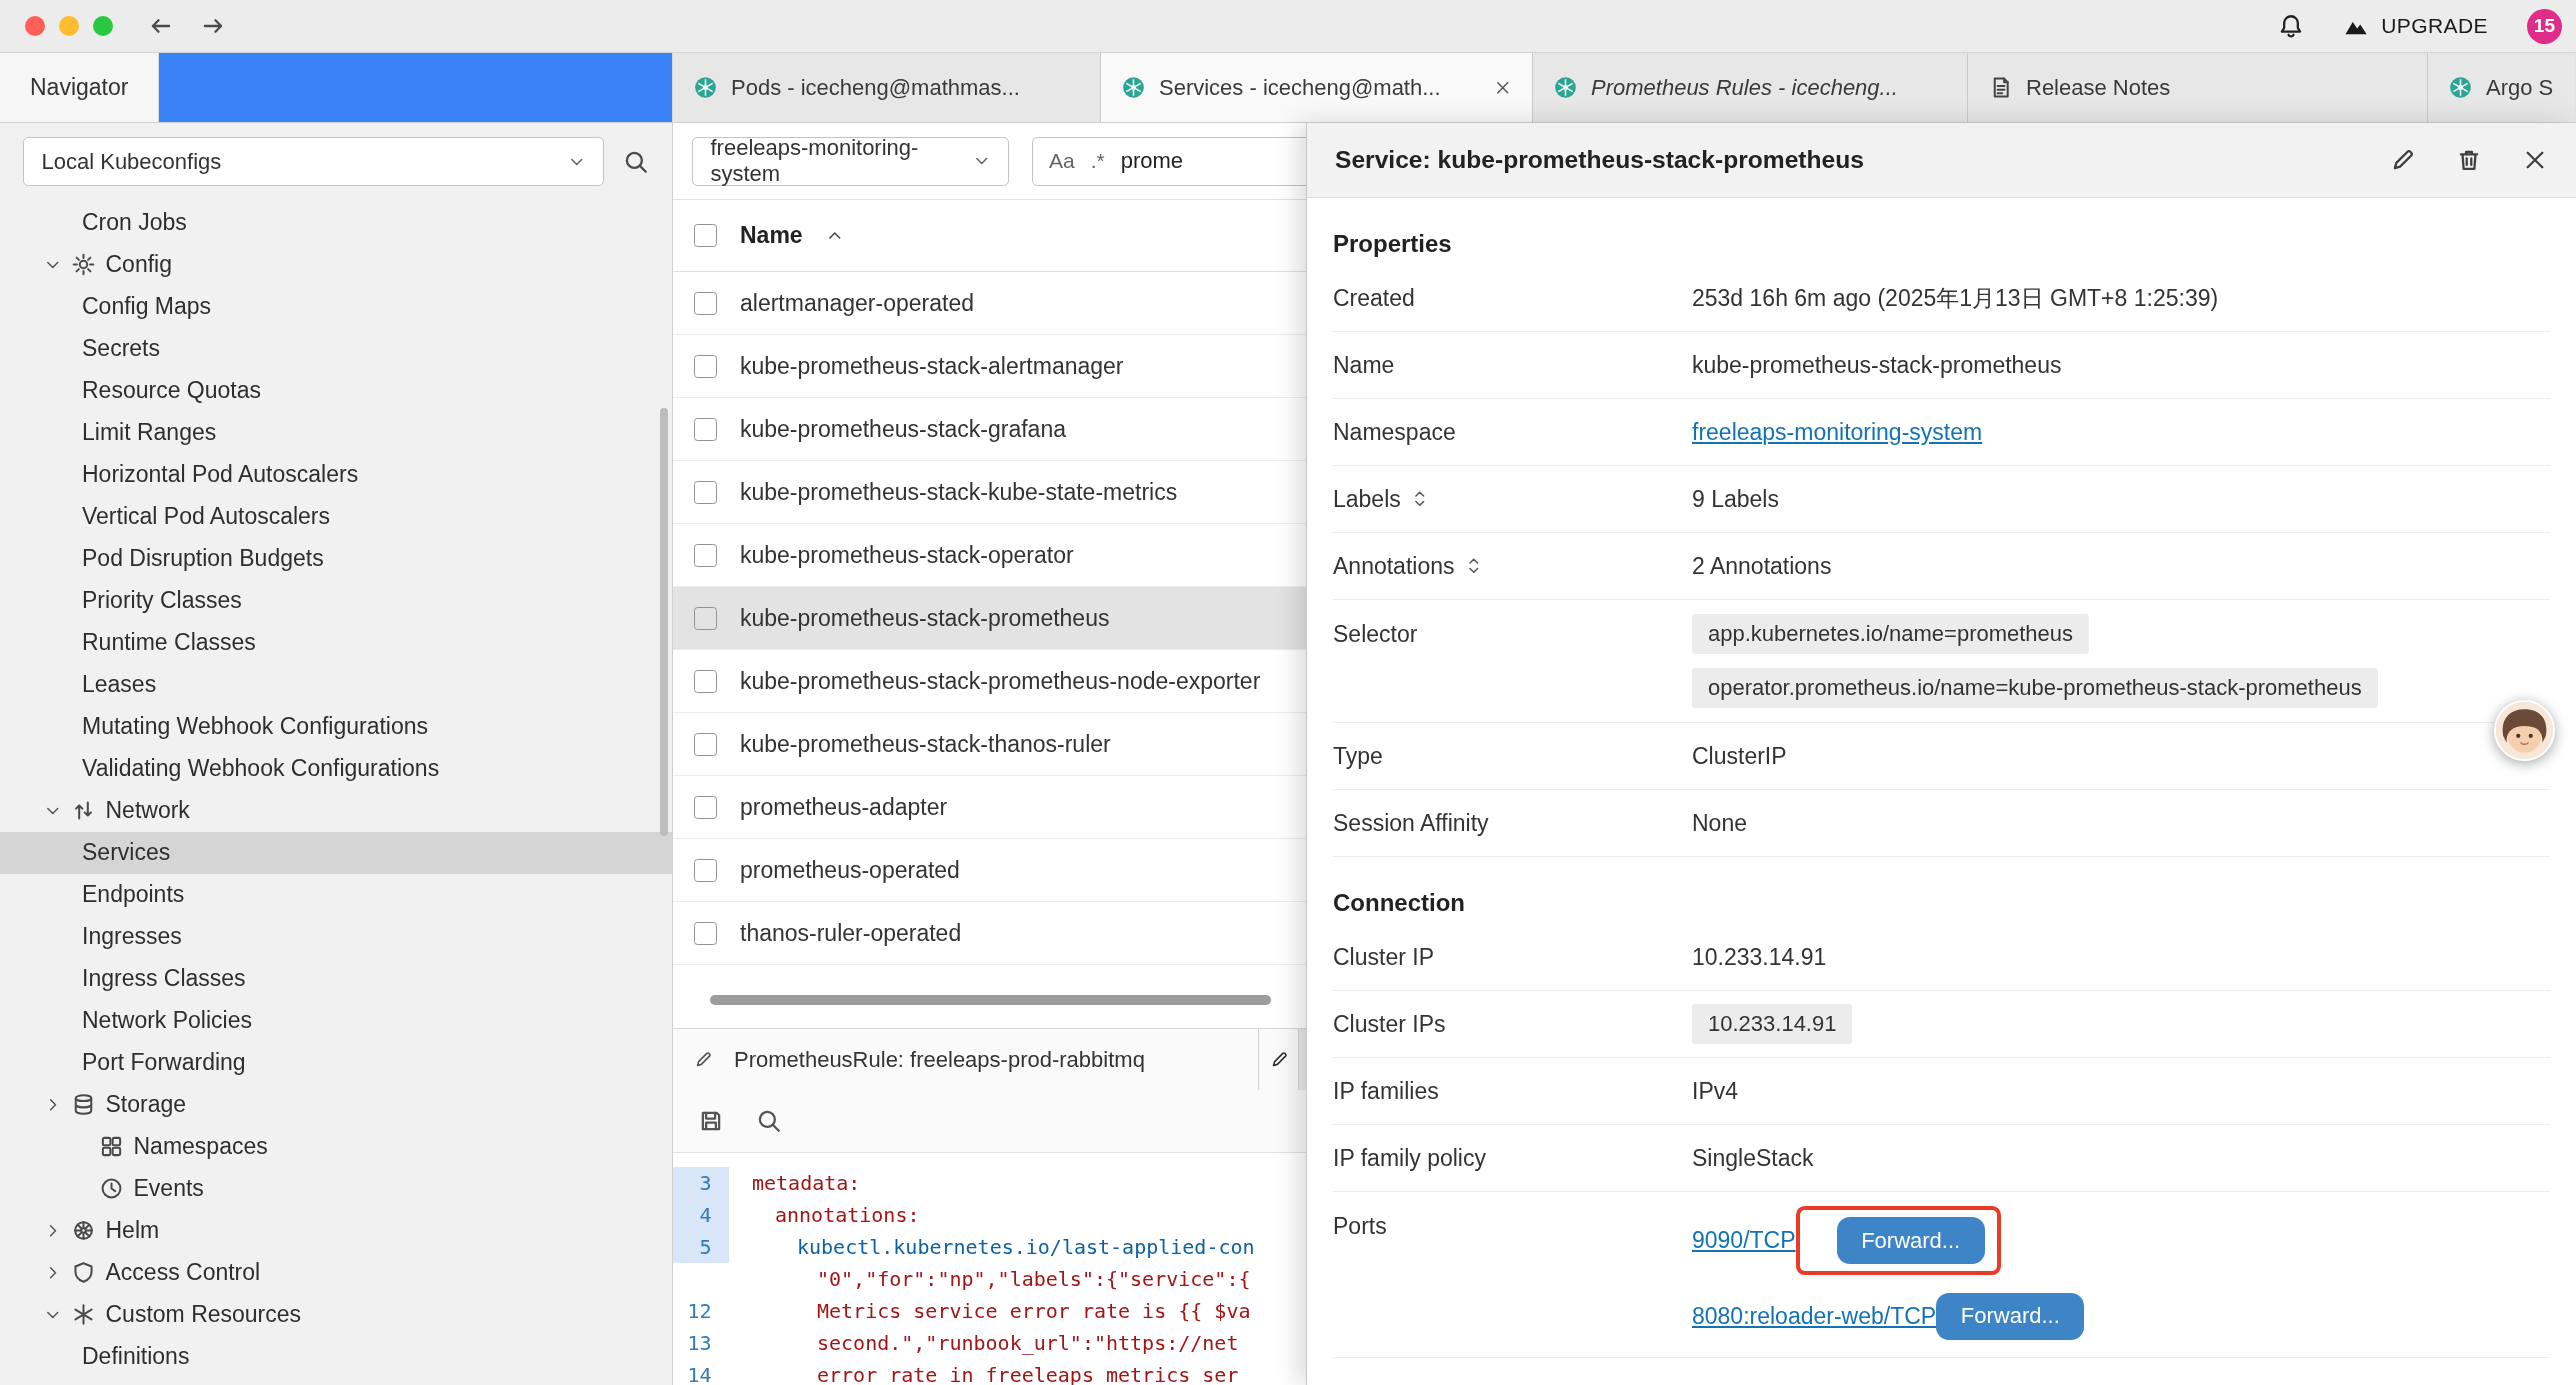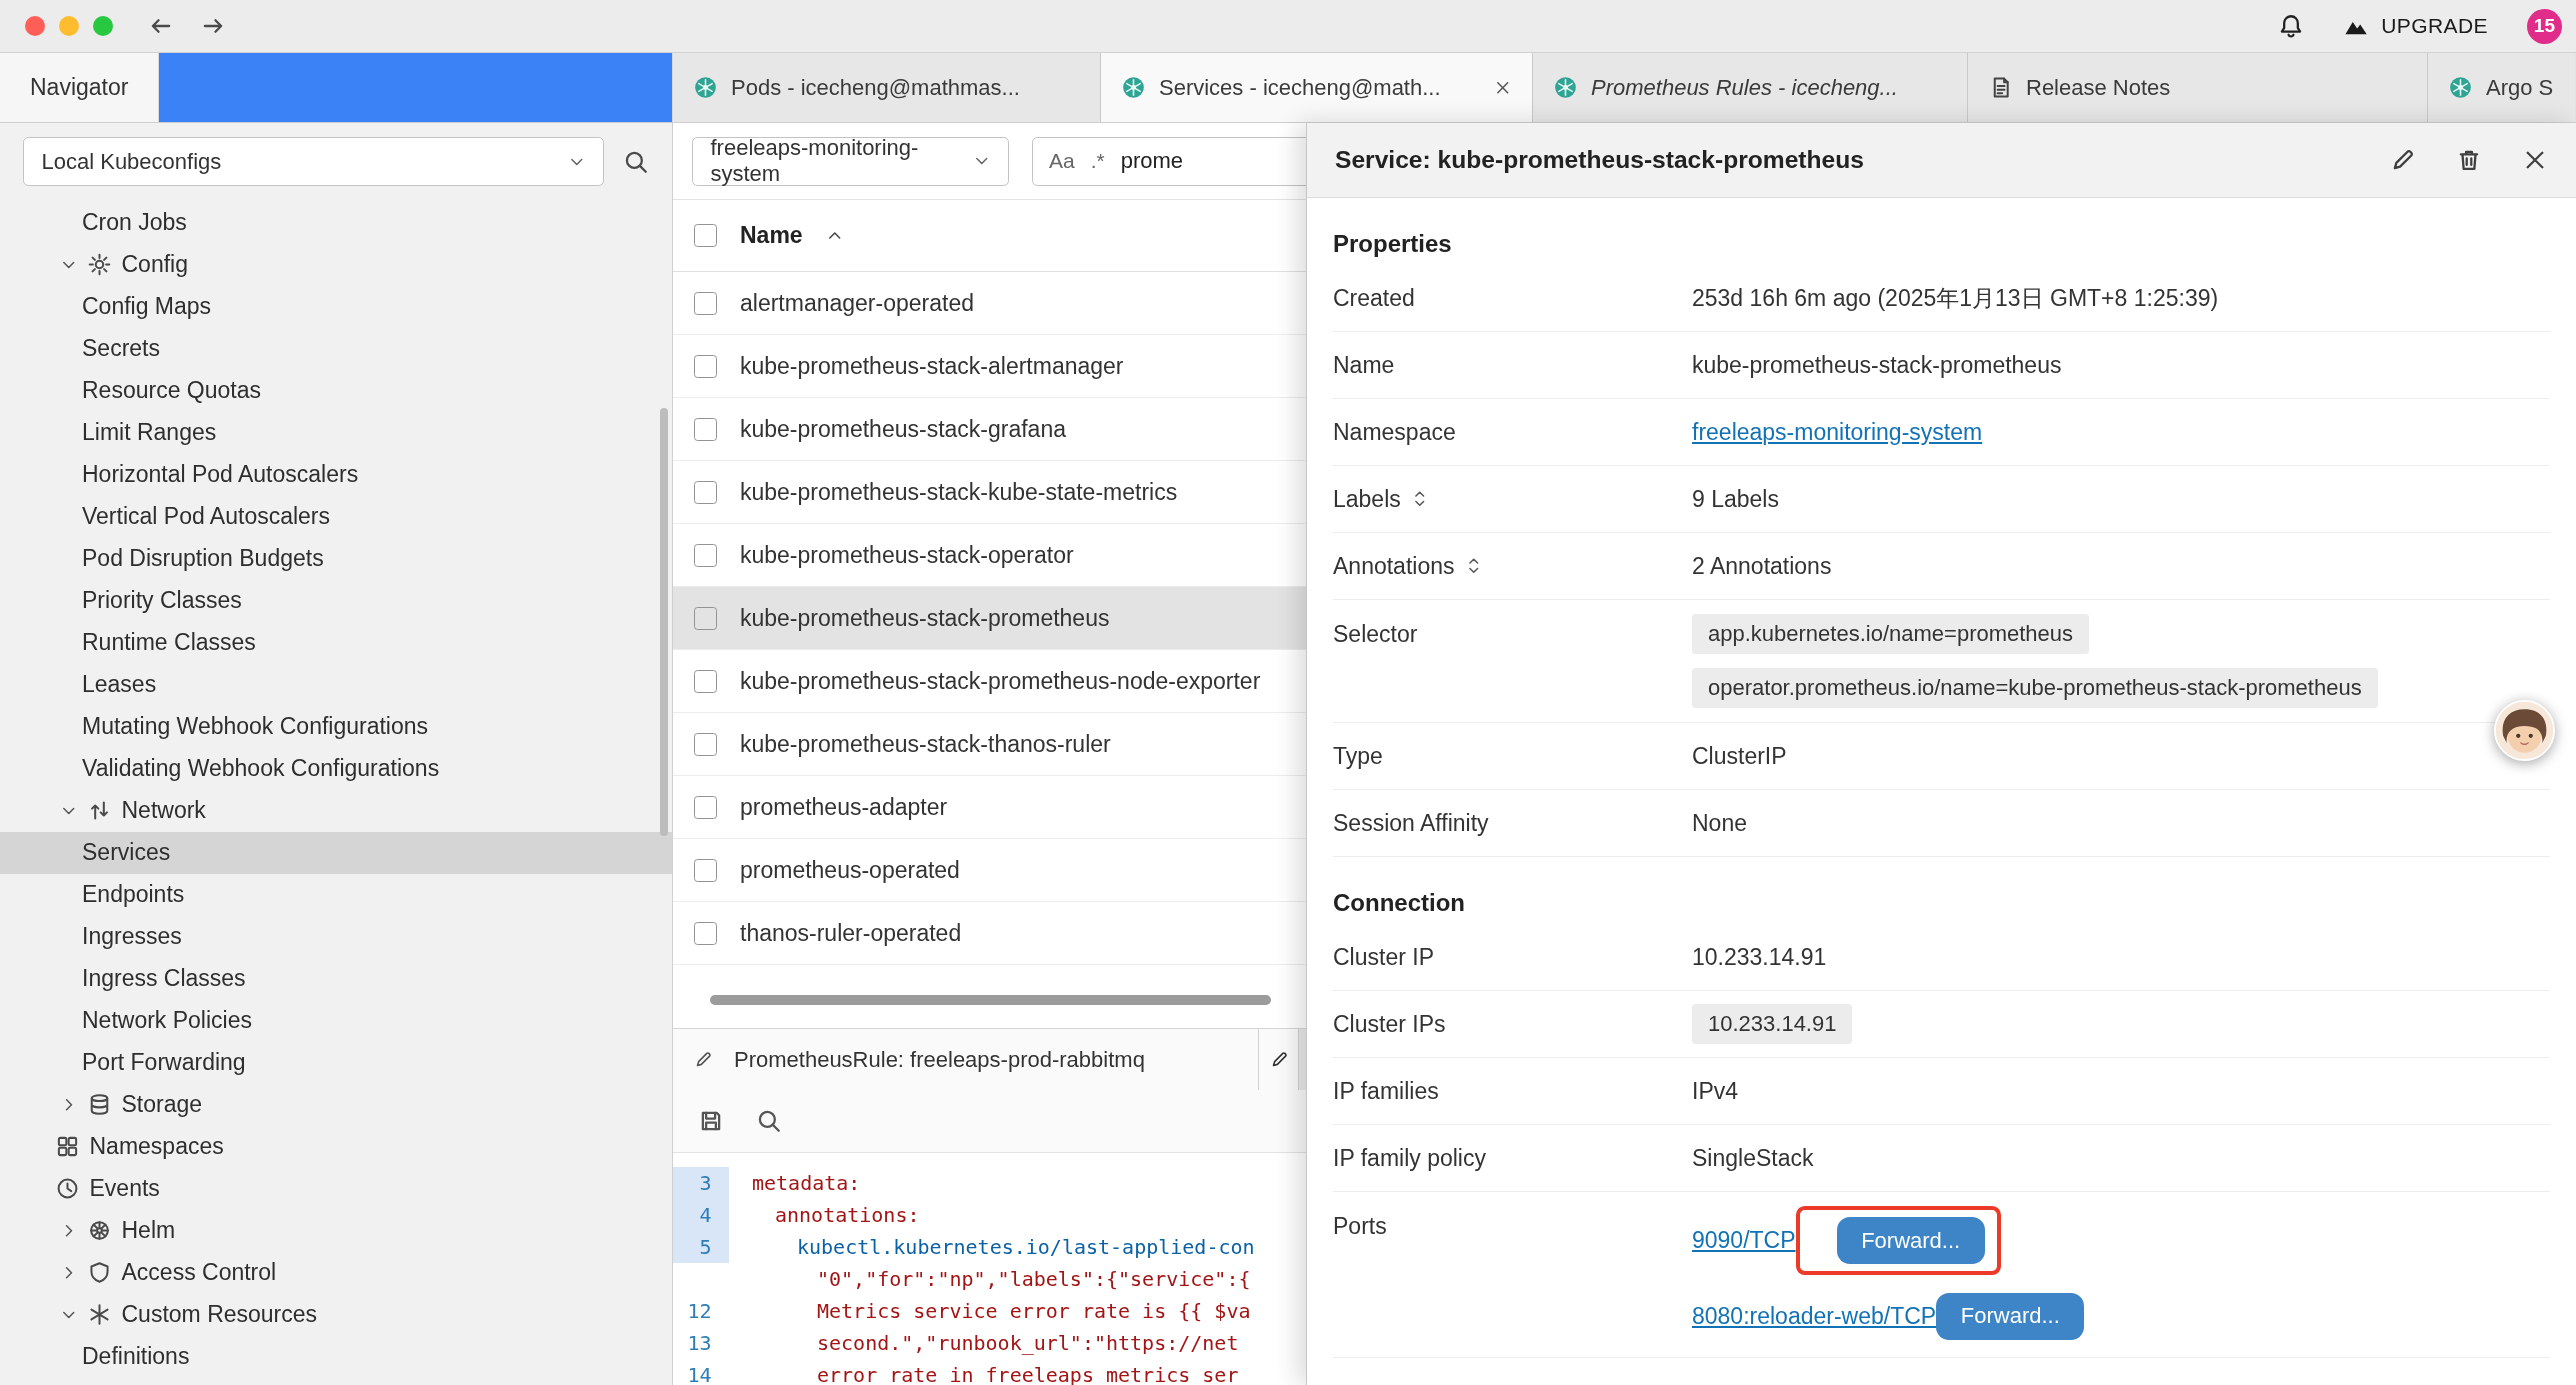--- a/index.html
+++ b/index.html
@@ -41,22 +41,22 @@
   
   .sidebar{width:673px;flex:none;background:#f1f1f1;border-right:0.9px solid #d0d0d0;display:flex;flex-direction:column;position:relative}
   .sidebar-toolbar{height:77px;display:flex;align-items:center;padding:0 23px;gap:19px}
   .selbox{height:49px;background:#fff;border:0.9px solid #c3c3c3;border-radius:5.3px;display:flex;align-items:center;padding:0 17.5px;font-size:22px;color:#333;gap:10.5px}
   .kubeconfig-select{flex:1}
   .selbox .chev{margin-left:auto;color:#666}
   .tool-ic{color:#4a4a4a;cursor:pointer}
   .tree{flex:1;overflow:hidden;padding-top:1.8px}
   .titem{height:42px;display:flex;align-items:center;font-size:23px;color:#2e2e2e;cursor:pointer}
   .titem.leaf{padding-left:82px}
-  .titem.group-open,.titem.group-closed{padding-left:60px;gap:10.5px}
-  .titem.leaf-icon{padding-left:56px;gap:10.5px}
+  .titem.group-open,.titem.group-closed{padding-left:44px;gap:10.5px}
+  .titem.leaf-icon{padding-left:100px;gap:10.5px}
   .titem .chevi{color:#555}
   .titem .tree-ic{color:#4a4a4a}
   .titem.selected{background:#d5d5d5}
   .sidebar-scrollbar{position:absolute;right:4.4px;top:285px;width:8px;height:428px;background:#bdbdbd;border-radius:4.4px}
 
   
   .main{flex:1;min-width:0;display:flex;flex-direction:column;background:#fff;position:relative}
   .main-toolbar{height:77px;display:flex;align-items:center;padding:0 19px;gap:23px;border-bottom:0.9px solid #e2e2e2}
   .ns-select{width:317px}
   .search-box{flex:1;height:49px;border:0.9px solid #c3c3c3;border-radius:5.3px;display:flex;align-items:center;padding:0 16px;gap:16px}

